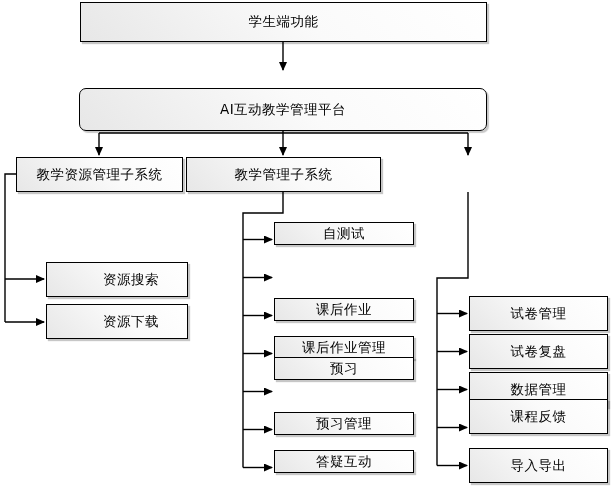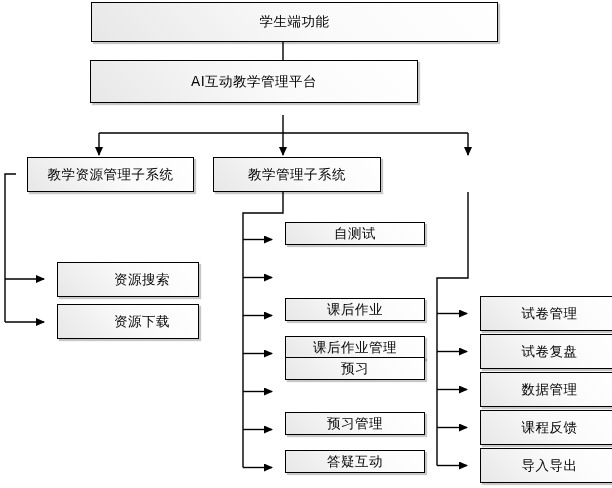--- a/index.html
+++ b/index.html
@@ -33,48 +33,47 @@
     background: linear-gradient(45deg, #e7e7e7 0%, #fafafa 55%, #ffffff 100%);
     box-shadow: 2px 2px 1px rgba(0, 0, 0, 0.22);
     display: flex;
     align-items: center;
     justify-content: center;
     font-size: 13.5px;
     color: #000000;
     letter-spacing: 0.5px;
     white-space: nowrap;
     text-align: left;
-    margin-left: 11px;
   }
   
   .n-root     { left: 80px;  top: 2px;   width: 407px; height: 40px; }
-  .n-platform { left: 79px;  top: 60px;  width: 328px; height: 43px; }
+  .n-platform { left: 79px;  top: 88px;  width: 408px; height: 43px; border-radius: 7px; }
   
   .n-sub0 { left: 16px;  top: 157px; width: 167px; height: 35px; }
-  .n-sub1 { left: 202px; top: 157px; width: 168px; height: 35px; }
+  .n-sub1 { left: 186px; top: 157px; width: 195px; height: 35px; }
   .n-sub2 { left: 385px; top: 157px; width: 165px; height: 35px; }
   
   .col-l { left: 46px; width: 142px; height: 35px; padding-left: 28px; }
   .l0 { top: 262px; }
   .l1 { top: 304px; }
   
   .col-m { left: 274px; width: 140px; height: 23px; }
   .m0 { top: 222px; }
   .m1 { top: 260px; }
   .m2 { top: 298px; }
   .m3 { top: 336px; }
   .m4 { top: 357px; }
   .m5 { top: 412px; }
   .m6 { top: 450px; }
   
   .col-r { left: 469px; width: 139px; height: 35px; }
   .r0 { top: 296px; }
   .r1 { top: 334px; }
   .r2 { top: 372px; }
-  .r3 { top: 410px; }
+  .r3 { top: 399px; }
   .r4 { top: 448px; }
 </style>
 </head>
 <body>
 
 <div class="canvas">
 
   <svg class="connectors" width="612" height="488" viewBox="0 0 612 488">
     <defs>
       <marker id="arr" markerUnits="userSpaceOnUse" markerWidth="9" markerHeight="8" refX="8" refY="4" orient="auto">

